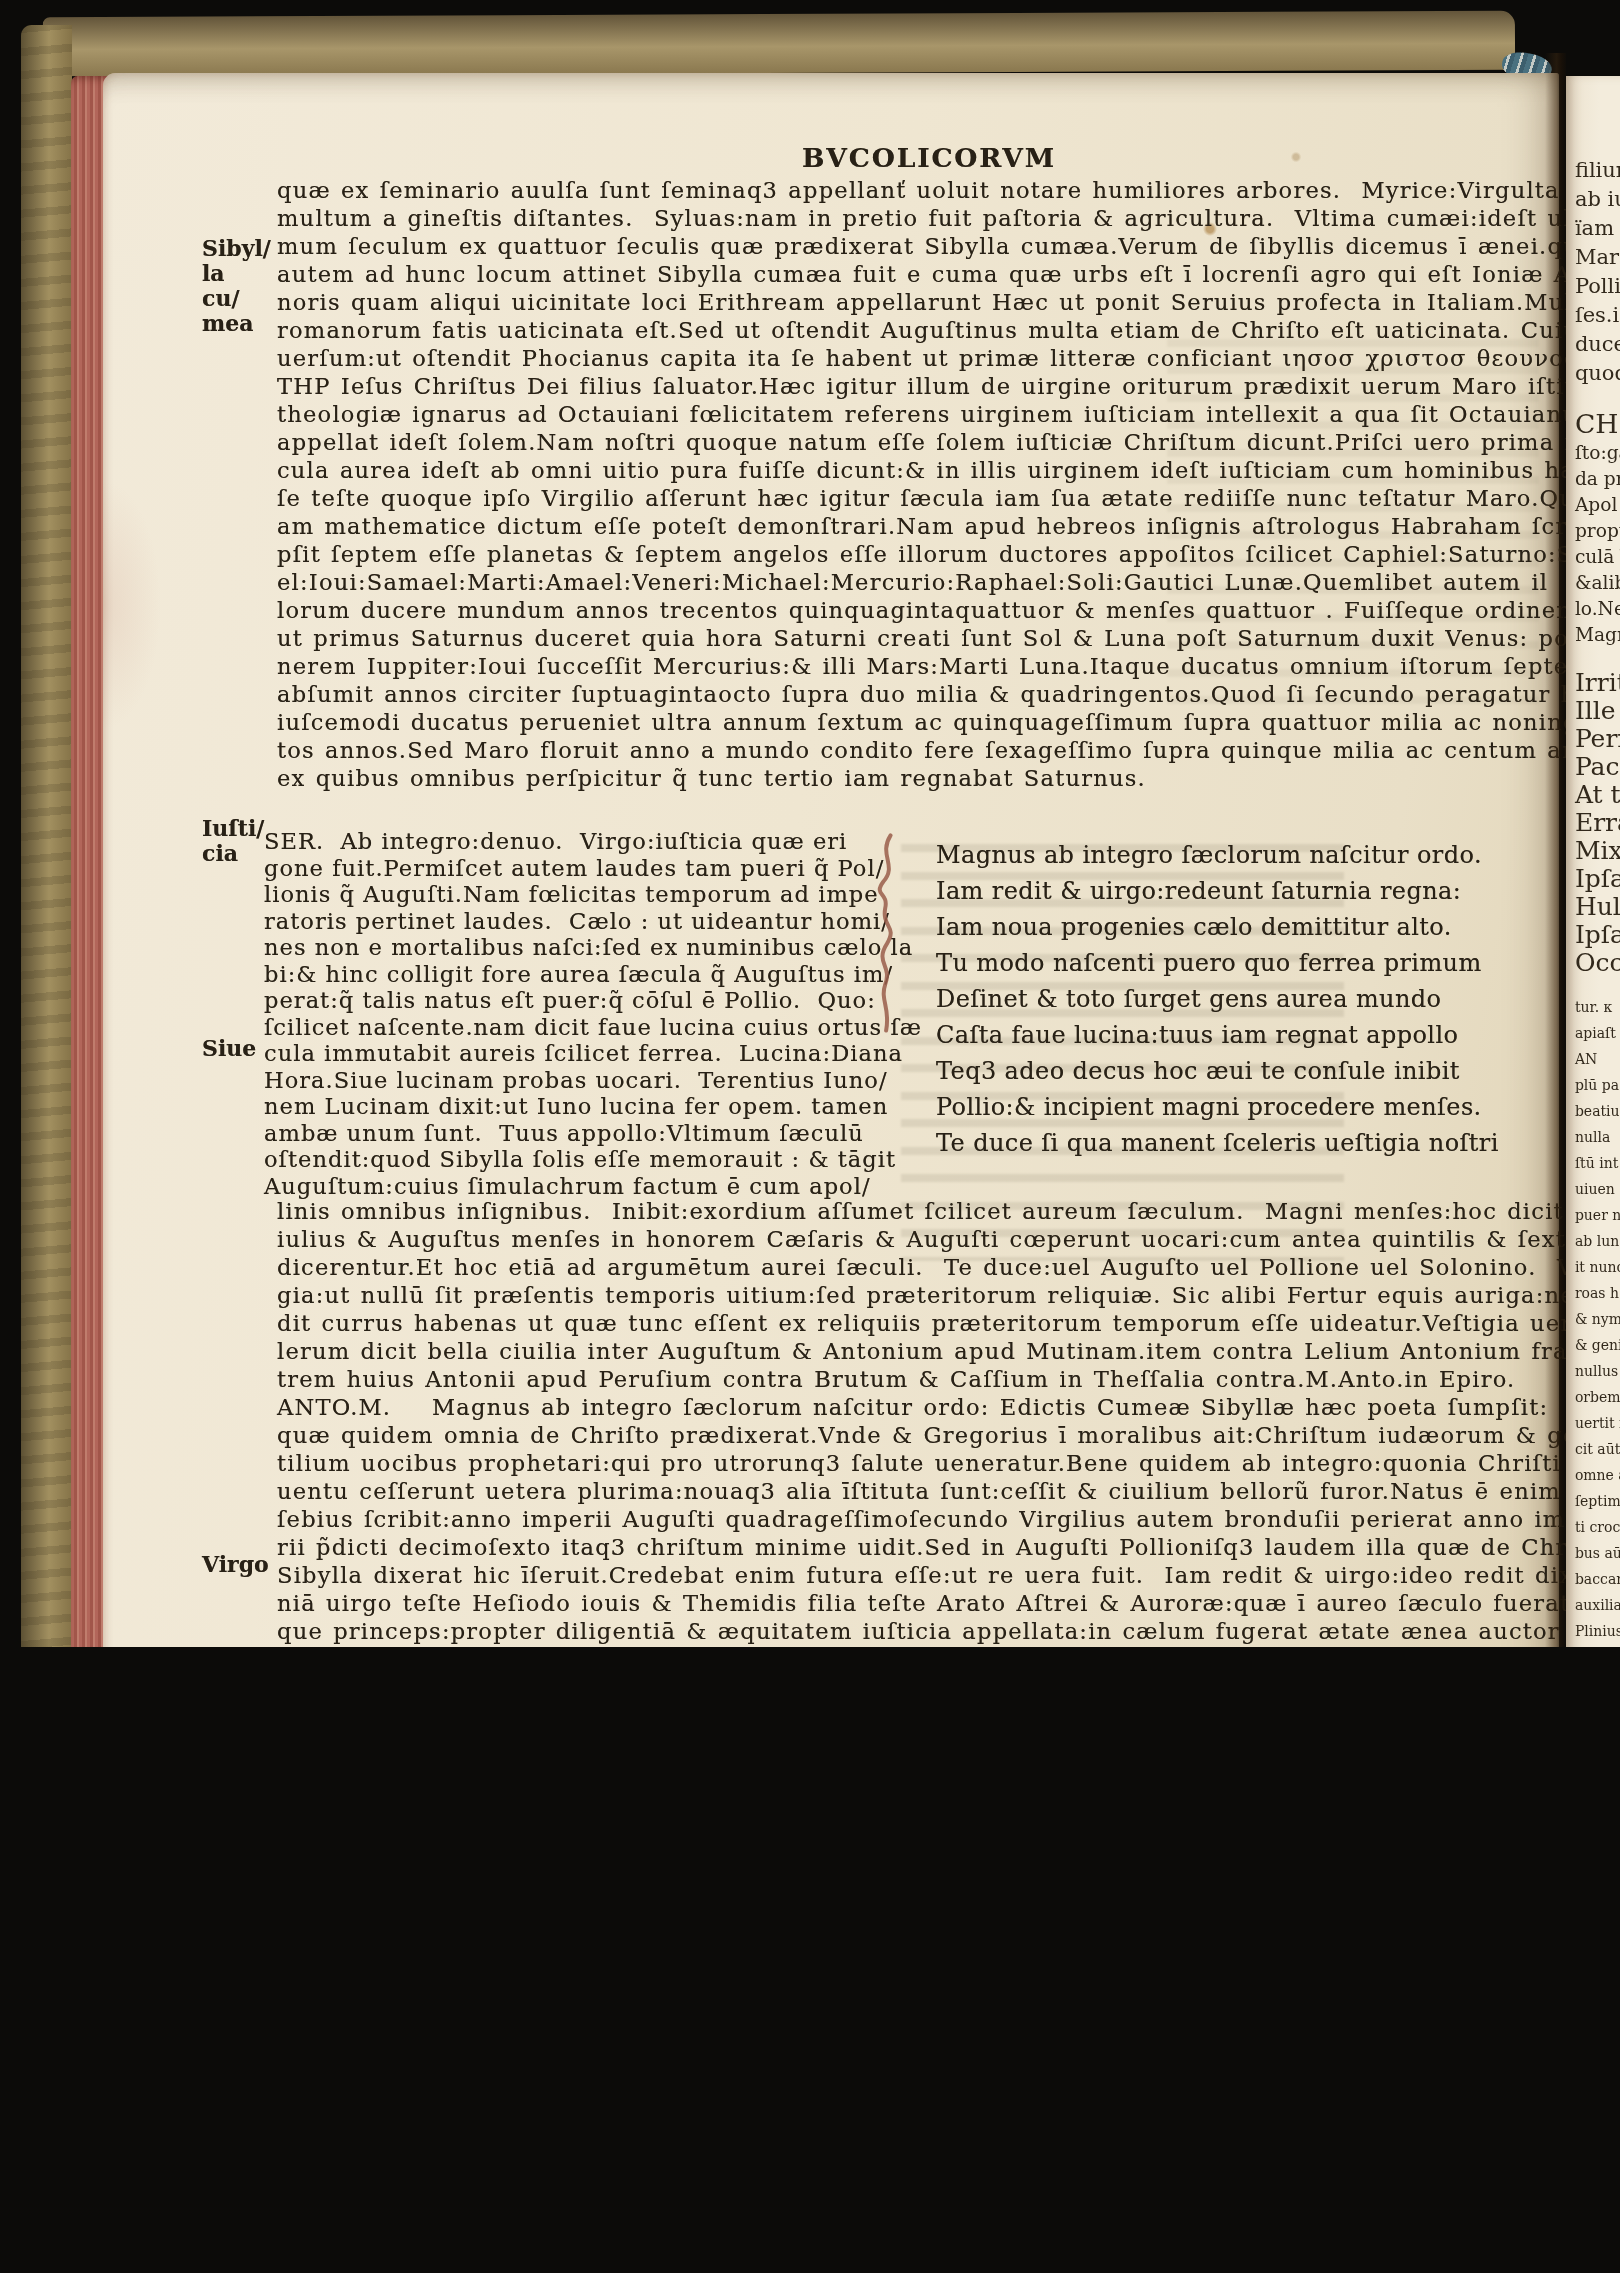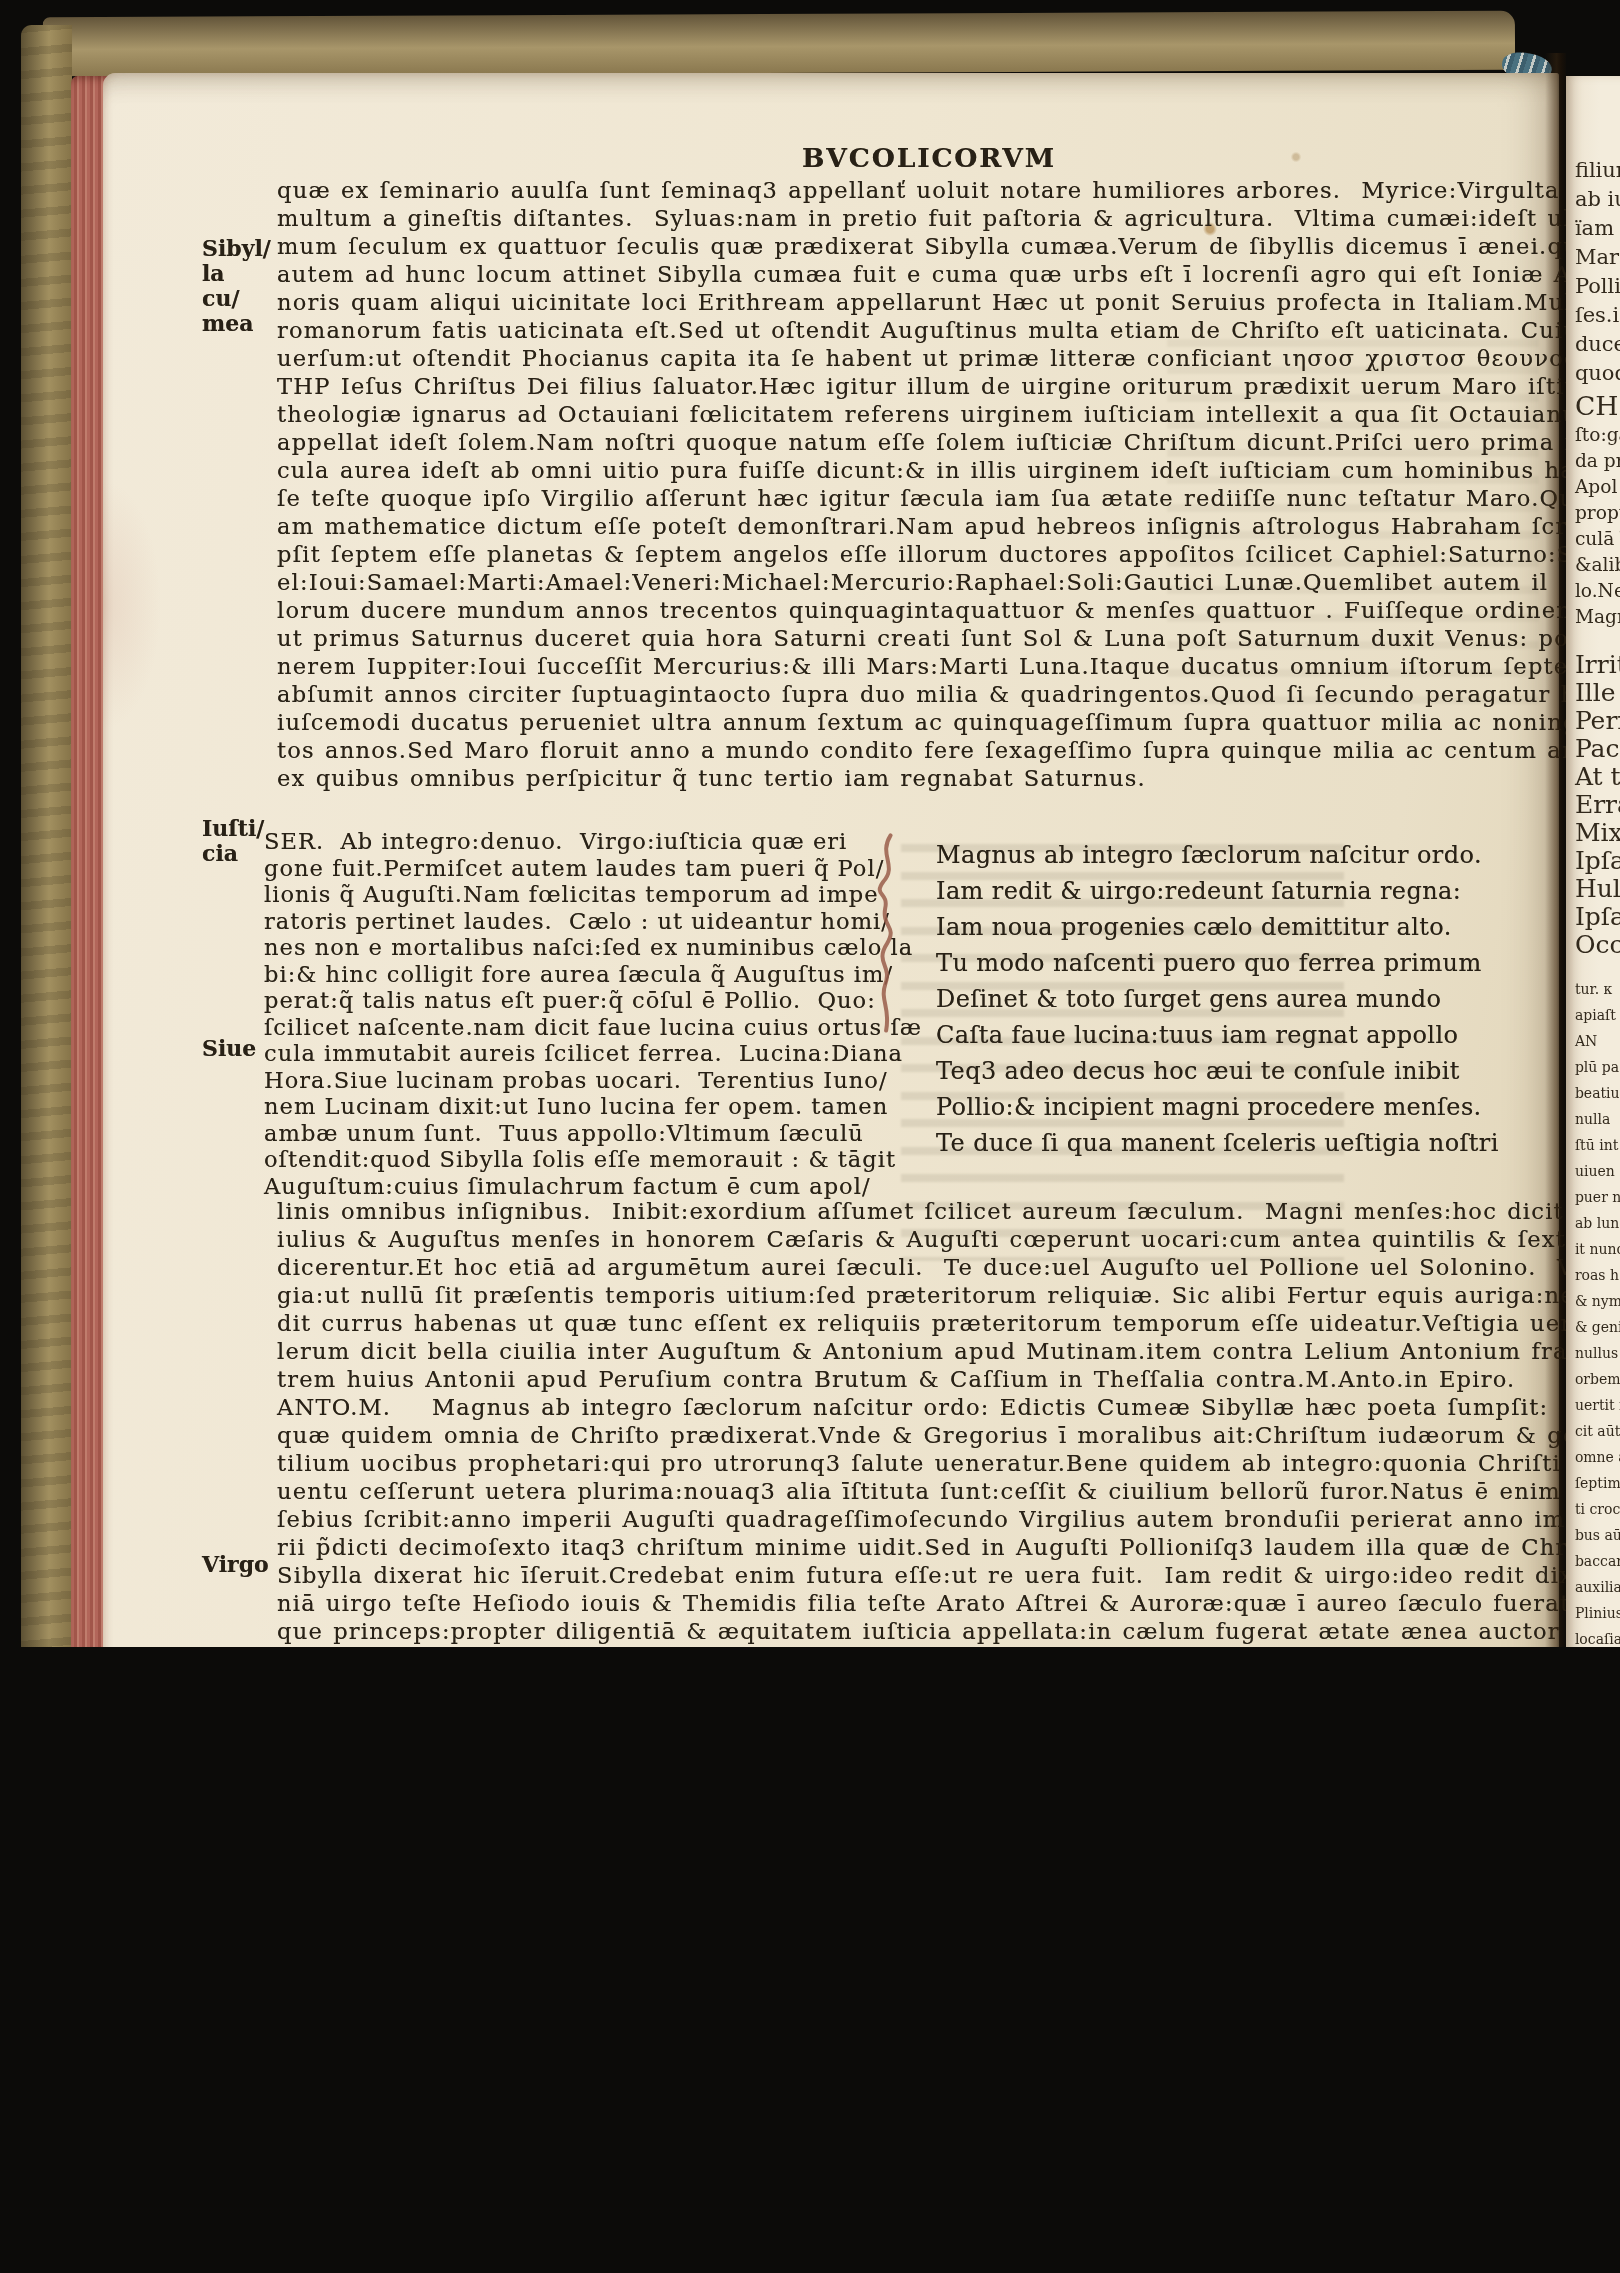--- a/index.html
+++ b/index.html
@@ -44,21 +44,21 @@
   .page *{text-shadow:0 0 0.4px rgba(45,35,20,.55);}
   .gutter-shadow{position:absolute;left:1545px;top:53px;width:21px;height:2169px;
     background:linear-gradient(90deg,rgba(60,40,18,0),rgba(60,40,18,.5) 55%,rgba(28,18,8,.75) 78%,rgba(28,18,8,.2));}
   
   .recto{position:absolute;left:1566px;top:76px;width:55px;height:2119px;overflow:hidden;
     background:linear-gradient(90deg,#ece2cf,#f3ecdc 60%);
     box-shadow:inset 8.9px 0 12.4px -6.2px rgba(100,70,40,.5);
     color:#32291c;padding:80px 0 0 8.9px;box-sizing:border-box;}
   .recto div{white-space:pre;}
   .g-reg{font-size:21px;line-height:29px;}
-  .g-caps{font-size:26.6px;line-height:32px;margin-top:2px;}
+  .g-caps{font-size:26.6px;line-height:32px;margin-top:20px;}
   .g-sm{font-size:18.6px;line-height:26px;}
   .g-lg{font-size:25px;line-height:28px;margin-top:21px;}
   .g-sm2{font-size:14px;line-height:26px;margin-top:17px;}
   
   .running-title{position:absolute;left:699px;top:69px;font-size:26.6px;font-weight:bold;
     letter-spacing:1.8px;white-space:pre;}
   .tlines div{white-space:pre;}
   .intro{position:absolute;left:174px;top:103px;width:1275px;
     font-size:22.6px;line-height:28px;letter-spacing:1.2px;word-spacing:1.8px;}
   .cols{position:absolute;left:133px;top:755px;width:1319px;display:flex;}

